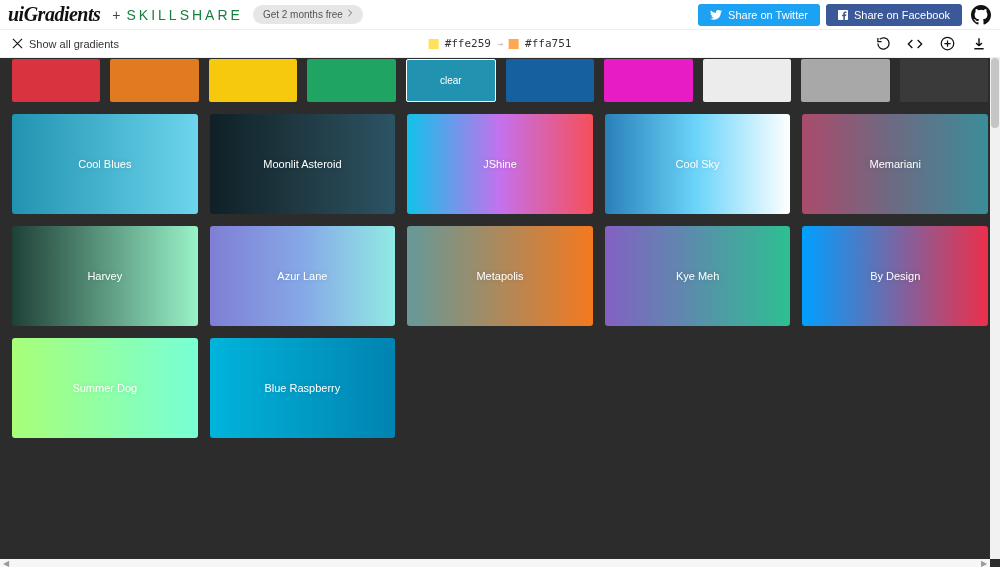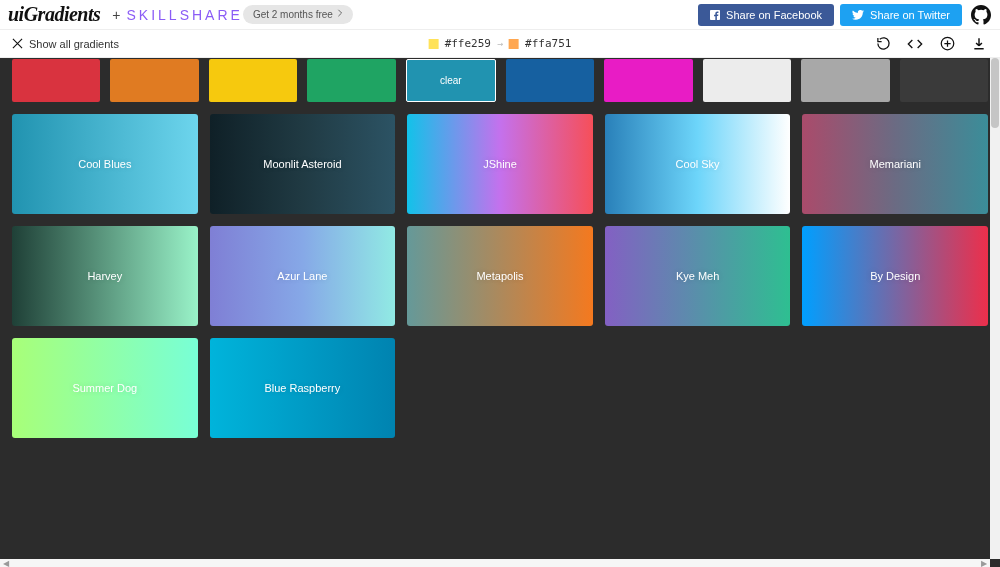--- a/index.html
+++ b/index.html
@@ -31,22 +31,23 @@
     margin-right: 6px;
   }
   .plus {
     font-size: 14px;
     color: #444;
     margin: 0 6px;
   }
   .skillshare {
     font-size: 14px;
     font-weight: 500;
-    color: #8b5cf6;
+    color: #15803d;
     letter-spacing: 3px;
+    margin-right: 10px;
   }
   .pill {
     background: #e6e6e6;
     color: #555;
     font-size: 10px;
     padding: 4px 10px;
     border-radius: 12px;
     display: flex;
     gap: 4px;
   }
@@ -203,31 +204,31 @@
   <span class="logo">uiGradients</span>
   <span class="plus">+</span>
   <span class="skillshare">SKILLSHARE</span>
   <span class="pill">
     <span>Get 2 months free</span>
     <svg viewBox="0 0 6 10">
         <path d="M1 1l4 4-4 4" fill="none" stroke="#666" stroke-width="1.2"></path>
       </svg>
   </span>
   <span class="header-spacer"></span>
+  <div class="share-btn twitter">
+    <svg width="12" height="10" viewBox="0 0 24 20">
+        <path fill="#fff" d="M24 2.4a9.8 9.8 0 0 1-2.8.8 4.9 4.9 0 0 0 2.2-2.7 9.9 9.9 0 0 1-3.1 1.2A4.9 4.9 0 0 0 11.8 6a13.9 13.9 0 0 1-10.1-5.1 4.9 4.9 0 0 0 1.5 6.6 4.9 4.9 0 0 1-2.2-.6v.1a4.9 4.9 0 0 0 3.9 4.8 4.9 4.9 0 0 1-2.2.1 4.9 4.9 0 0 0 4.6 3.4A9.9 9.9 0 0 1 0 17.3 13.9 13.9 0 0 0 7.6 19.5c9.1 0 14-7.5 14-14v-.6A10 10 0 0 0 24 2.4z"></path>
+      </svg>
+    <span>Share on Twitter</span>
+  </div>
   <div class="share-btn facebook">
     <svg width="10" height="10" viewBox="0 0 24 24">
         <path fill="#fff" d="M22 0H2C.9 0 0 .9 0 2v20c0 1.1.9 2 2 2h10.8v-9.3H9.7v-3.6h3.1V8.4c0-3.1 1.9-4.8 4.6-4.8 1.3 0 2.5.1 2.8.1v3.2h-1.9c-1.5 0-1.8.7-1.8 1.8v2.3h3.6l-.5 3.6h-3.1V24H22c1.1 0 2-.9 2-2V2c0-1.1-.9-2-2-2z"></path>
       </svg>
     <span>Share on Facebook</span>
-  </div>
-  <div class="share-btn twitter">
-    <svg width="12" height="10" viewBox="0 0 24 20">
-        <path fill="#fff" d="M24 2.4a9.8 9.8 0 0 1-2.8.8 4.9 4.9 0 0 0 2.2-2.7 9.9 9.9 0 0 1-3.1 1.2A4.9 4.9 0 0 0 11.8 6a13.9 13.9 0 0 1-10.1-5.1 4.9 4.9 0 0 0 1.5 6.6 4.9 4.9 0 0 1-2.2-.6v.1a4.9 4.9 0 0 0 3.9 4.8 4.9 4.9 0 0 1-2.2.1 4.9 4.9 0 0 0 4.6 3.4A9.9 9.9 0 0 1 0 17.3 13.9 13.9 0 0 0 7.6 19.5c9.1 0 14-7.5 14-14v-.6A10 10 0 0 0 24 2.4z"></path>
-      </svg>
-    <span>Share on Twitter</span>
   </div>
   <div class="github">
     <svg width="20" height="20" viewBox="0 0 16 16">
         <path fill="#111" d="M8 0C3.58 0 0 3.58 0 8c0 3.54 2.29 6.53 5.47 7.59.4.07.55-.17.55-.38 0-.19-.01-.82-.01-1.49-2.01.37-2.53-.49-2.69-.94-.09-.23-.48-.94-.82-1.13-.28-.15-.68-.52-.01-.53.63-.01 1.08.58 1.23.82.72 1.21 1.87.87 2.33.66.07-.52.28-.87.51-1.07-1.78-.2-3.64-.89-3.64-3.95 0-.87.31-1.59.82-2.15-.08-.2-.36-1.02.08-2.12 0 0 .67-.21 2.2.82a7.5 7.5 0 0 1 4 0c1.53-1.04 2.2-.82 2.2-.82.44 1.1.16 1.92.08 2.12.51.56.82 1.27.82 2.15 0 3.07-1.87 3.75-3.65 3.95.29.25.54.73.54 1.48 0 1.07-.01 1.93-.01 2.2 0 .21.15.46.55.38C13.71 14.53 16 11.53 16 8c0-4.42-3.58-8-8-8z"></path>
       </svg>
   </div>
 </div>
 
 <div class="toolbar">
   <div class="show-all">

